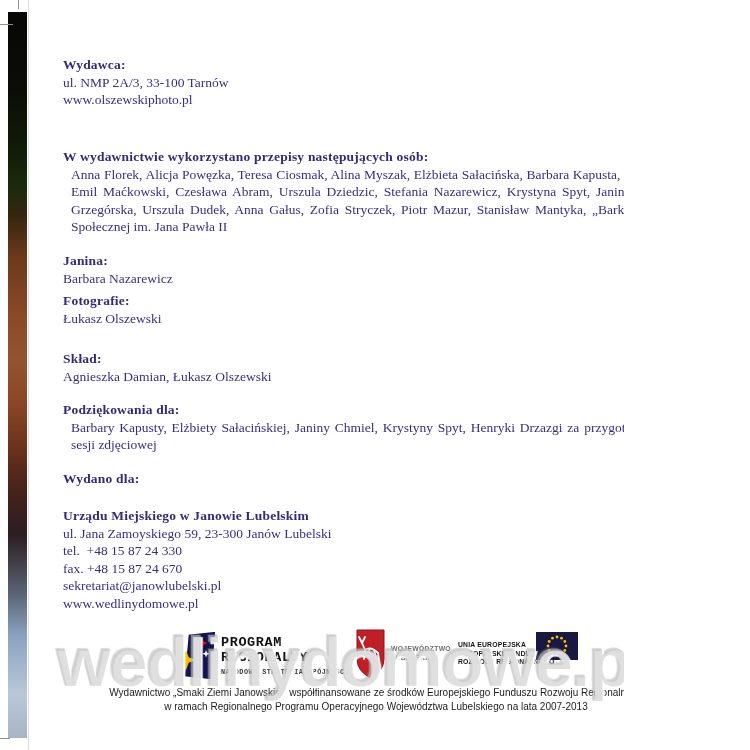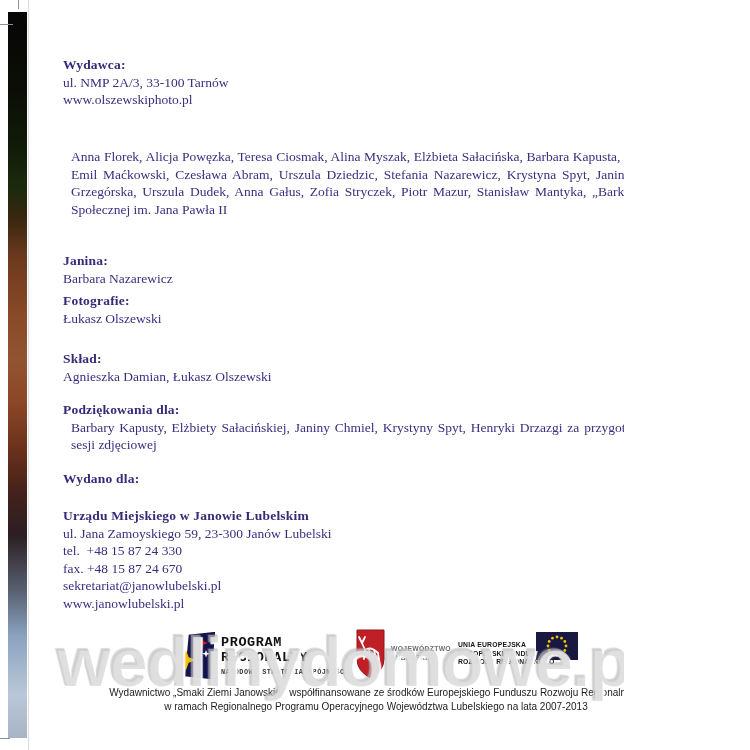--- a/index.html
+++ b/index.html
@@ -60,20 +60,21 @@
   <div class="crop" style="left:735px;top:734px;width:1px;height:16px"></div>
   <div class="crop" style="left:740px;top:735px;width:10px;height:1px"></div>
 
   <div class="section" style="top:56px">
     <div class="heading">Wydawca:</div>
     <div class="line">ul. NMP 2A/3, 33-100 Tarnów</div>
     <div class="line">www.olszewskiphoto.pl</div>
   </div>
 
   <div class="section" style="top:148px">
+    <div class="heading">W wydawnictwie wykorzystano przepisy następujących osób:</div>
     <div class="para">Anna Florek, Alicja Powęzka, Teresa Ciosmak, Alina Myszak, Elżbieta Sałacińska, Barbara Kapusta, Dorota Kurzyna i Emil Maćkowski, Czesława Abram, Urszula Dziedzic, Stefania Nazarewicz, Krystyna Spyt, Janina Chmiel, Iwona Grzegórska, Urszula Dudek, Anna Gałus, Zofia Stryczek, Piotr Mazur, Stanisław Mantyka, „Barka” Dom Pomocy Społecznej im. Jana Pawła II</div>
   </div>
 
   <div class="section" style="top:252px">
     <div class="heading">Janina:</div>
     <div class="line">Barbara Nazarewicz</div>
   </div>
 
   <div class="section" style="top:292px">
     <div class="heading">Fotografie:</div>
@@ -93,21 +94,21 @@
   <div class="section" style="top:470px">
     <div class="heading">Wydano dla:</div>
   </div>
 
   <div class="section" style="top:507px">
     <div class="heading">Urządu Miejskiego w Janowie Lubelskim</div>
     <div class="line">ul. Jana Zamoyskiego 59, 23-300 Janów Lubelski</div>
     <div class="line">tel.  +48 15 87 24 330</div>
     <div class="line">fax. +48 15 87 24 670</div>
     <div class="line">sekretariat@janowlubelski.pl</div>
-    <div class="line">www.janowlubelski.pl</div>
+    <div class="line">www.wedlinydomowe.pl</div>
   </div>
 
   <div class="logo-row-item" style="left:175px;top:629px">
     <svg width="44" height="53" viewBox="0 0 44 53">
       <polygon points="13,5 41,2 37,51 9,48" fill="#12124d" stroke="#ffffff" stroke-width="1.6"></polygon>
       <path d="M2 34 Q8 30 14 31" stroke="#ffffff" stroke-width="1.2" fill="none" opacity=".8"></path>
       <polygon points="11,21 13.7,28.3 21,31 13.7,33.7 11,41 8.3,33.7 1,31 8.3,28.3" fill="#f2c200"></polygon>
       <polygon points="27,8 28.6,12.4 33,14 28.6,15.6 27,20 25.4,15.6 21,14 25.4,12.4" fill="#d01818"></polygon>
       <polygon points="31,21 32,23.8 35,24.8 32,25.8 31,28.6 30,25.8 27,24.8 30,23.8" fill="#ffffff"></polygon>
     </svg>

